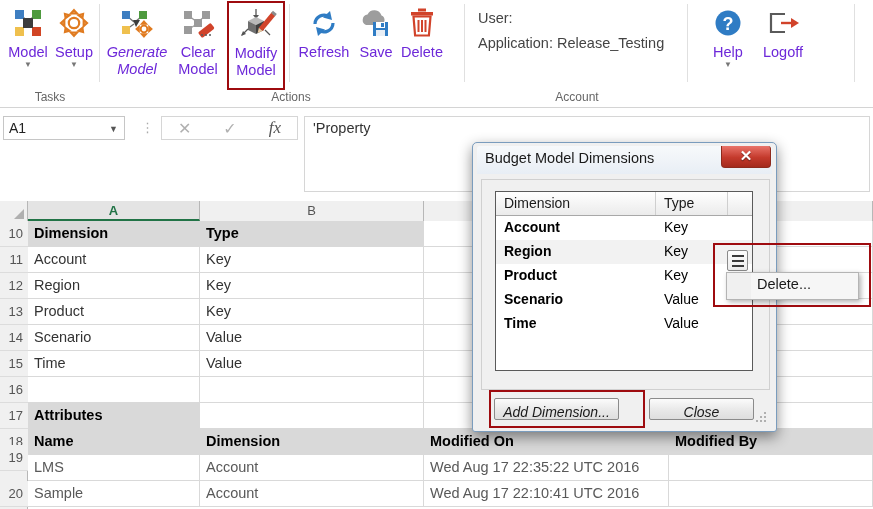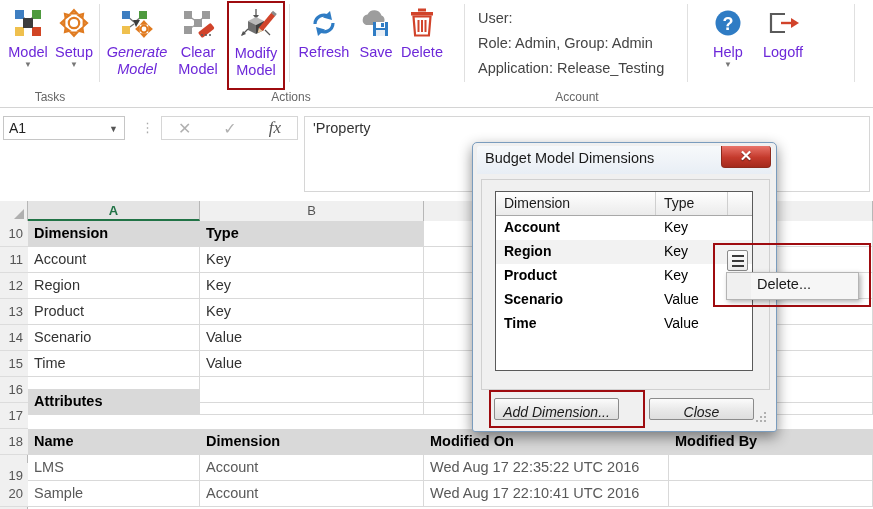--- a/index.html
+++ b/index.html
@@ -334,21 +334,20 @@
         <div class="lbl">Delete</div>
       </div>
 
       <div class="rgroup-label" style="left:60px; width:260px;">Actions</div>
       <div class="rgroup-sep" style="left:363px;"></div>
     </div>
 
     <div class="rgroup" style="left:466px; width:222px;">
       <div class="account-lines" style="left:12px;">
         <div>User:</div>
-        <div>Role: Admin, Group: Admin</div>
         <div>Application: Release_Testing</div>
       </div>
       <div class="rgroup-label">Account</div>
       <div class="rgroup-sep" style="left:221px;"></div>
     </div>
 
     <div class="rgroup" style="left:689px; width:184px;">
       <div class="rbtn" style="left:16px; width:46px;">
         <div class="glyph">
           <svg width="32" height="32" viewBox="0 0 32 32">
@@ -401,21 +400,21 @@
     <div class="rowhdr-col" style="height:288px;">
       <div class="rowcell" style="top:0px;">10</div>
       <div class="rowcell" style="top:26px;">11</div>
       <div class="rowcell" style="top:52px;">12</div>
       <div class="rowcell" style="top:78px;">13</div>
       <div class="rowcell" style="top:104px;">14</div>
       <div class="rowcell" style="top:130px;">15</div>
       <div class="rowcell" style="top:156px;">16</div>
       <div class="rowcell" style="top:182px;">17</div>
       <div class="rowcell" style="top:208px;">18</div>
-      <div class="rowcell" style="top:242px;">19</div>
+      <div class="rowcell" style="top:224px;">19</div>
       <div class="rowcell" style="top:260px;">20</div>
     </div>
 
     <div class="gridrow" style="top:20px;">
       <div class="cell hdr" style="left:0px;   width:172px;">Dimension</div>
       <div class="cell hdr" style="left:172px; width:224px;">Type</div>
       <div class="cell" style="left:396px; width:245px;"></div>
       <div class="cell" style="left:641px; width:204px;"></div>
     </div>
 
@@ -454,21 +453,21 @@
       <div class="cell" style="left:641px; width:204px;"></div>
     </div>
 
     <div class="gridrow" style="top:176px;">
       <div class="cell" style="left:0px;   width:172px;"></div>
       <div class="cell" style="left:172px; width:224px;"></div>
       <div class="cell" style="left:396px; width:245px;"></div>
       <div class="cell" style="left:641px; width:204px;"></div>
     </div>
 
-    <div class="gridrow" style="top:188px;">
+    <div class="gridrow" style="top:202px;">
       <div class="cell hdr" style="left:0px; width:172px;">Attributes</div>
       <div class="cell" style="left:172px; width:224px;"></div>
       <div class="cell" style="left:396px; width:245px;"></div>
       <div class="cell" style="left:641px; width:204px;"></div>
     </div>
 
     <div class="gridrow" style="top:228px;">
       <div class="cell hdr" style="left:0px;   width:172px;">Name</div>
       <div class="cell hdr" style="left:172px; width:224px;">Dimension</div>
       <div class="cell hdr" style="left:396px; width:245px;">Modified On</div>

